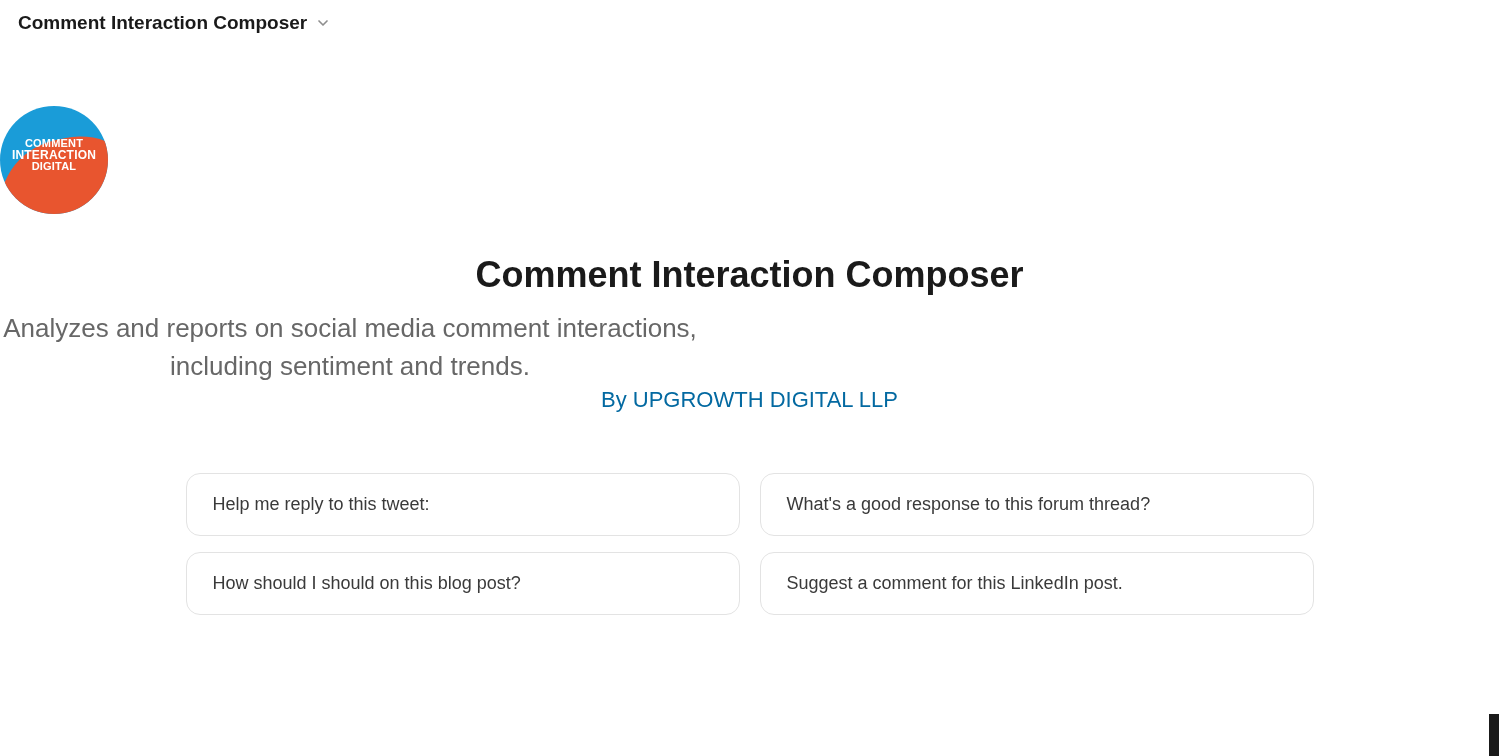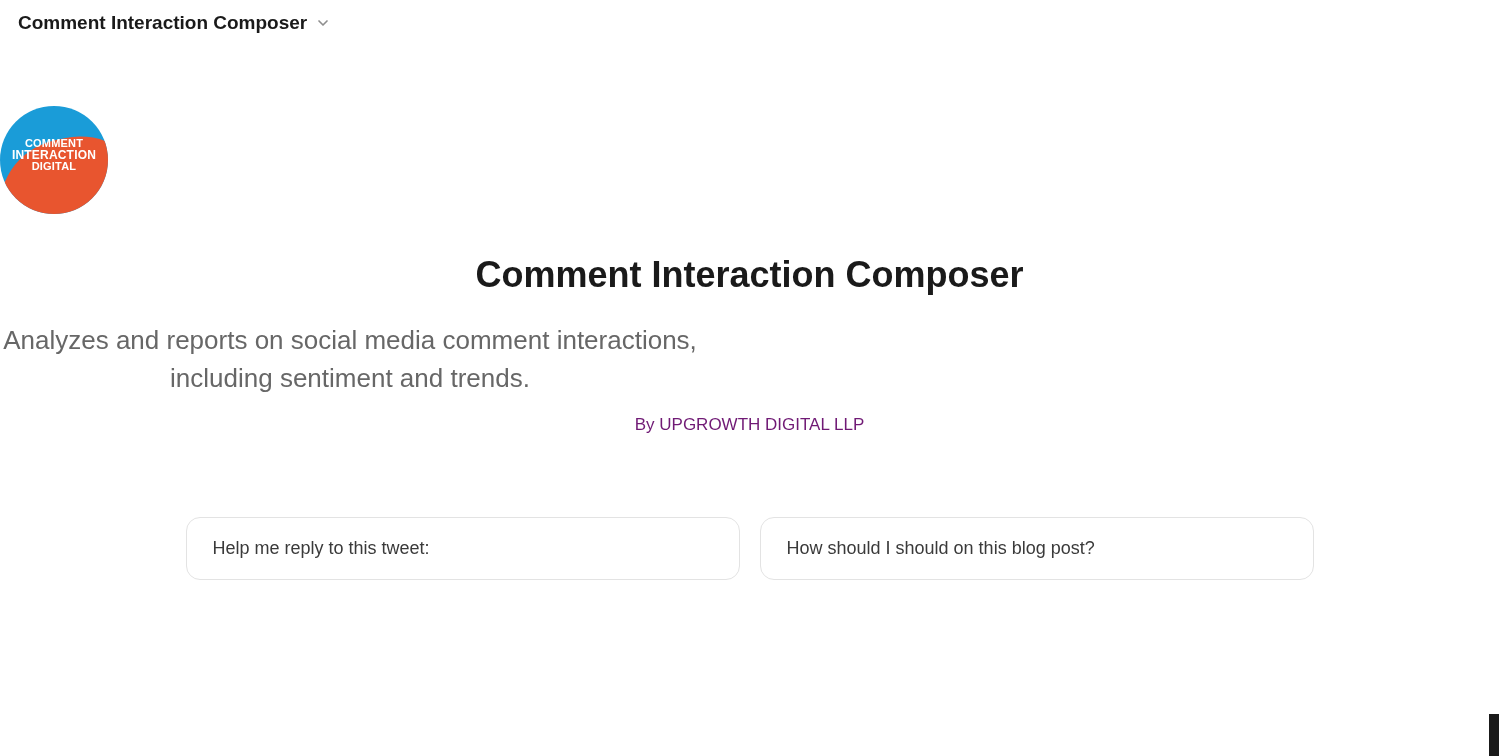--- a/index.html
+++ b/index.html
@@ -87,39 +87,39 @@
 
     .main-title {
       margin-top: 40px;
       font-size: 36px;
       font-weight: 600;
       color: #1a1a1a;
       text-align: center;
     }
 
     .subtitle {
-      margin-top: 26px;
+      margin-top: 14px;
       font-size: 26px;
       font-weight: 400;
       color: #676767;
       text-align: center;
       max-width: 700px;
       line-height: 1.45;
     }
 
     .byline {
-      margin-top: 18px;
-      font-size: 17px;
+      margin-top: 2px;
+      font-size: 22px;
       font-weight: 400;
-      color: #701a75;
+      color: #0369a1;
       text-align: center;
     }
 
     .prompt-grid {
-      margin-top: 82px;
+      margin-top: 60px;
       display: grid;
       grid-template-columns: repeat(2, 554px);
       gap: 16px 20px;
       justify-content: center;
     }
 
     .prompt-card {
       border: 1px solid #e3e3e3;
       border-radius: 14px;
       padding: 20px 26px;
@@ -161,17 +161,19 @@
       <div class="logo-line3">DIGITAL</div>
     </div>
   </div>
 
   <h1 class="main-title">Comment Interaction Composer</h1>
   <p class="subtitle">Analyzes and reports on social media comment interactions, including sentiment and trends.</p>
   <p class="byline">By UPGROWTH DIGITAL LLP</p>
 
   <div class="prompt-grid">
     <button class="prompt-card">Help me reply to this tweet:</button>
+    <button class="prompt-card">What's a good response to this forum thread?</button>
     <button class="prompt-card">How should I should on this blog post?</button>
+    <button class="prompt-card">Suggest a comment for this LinkedIn post.</button>
   </div>
 </div>
 
 <div class="scrollbar-stub"></div>
 
 </body></html>

